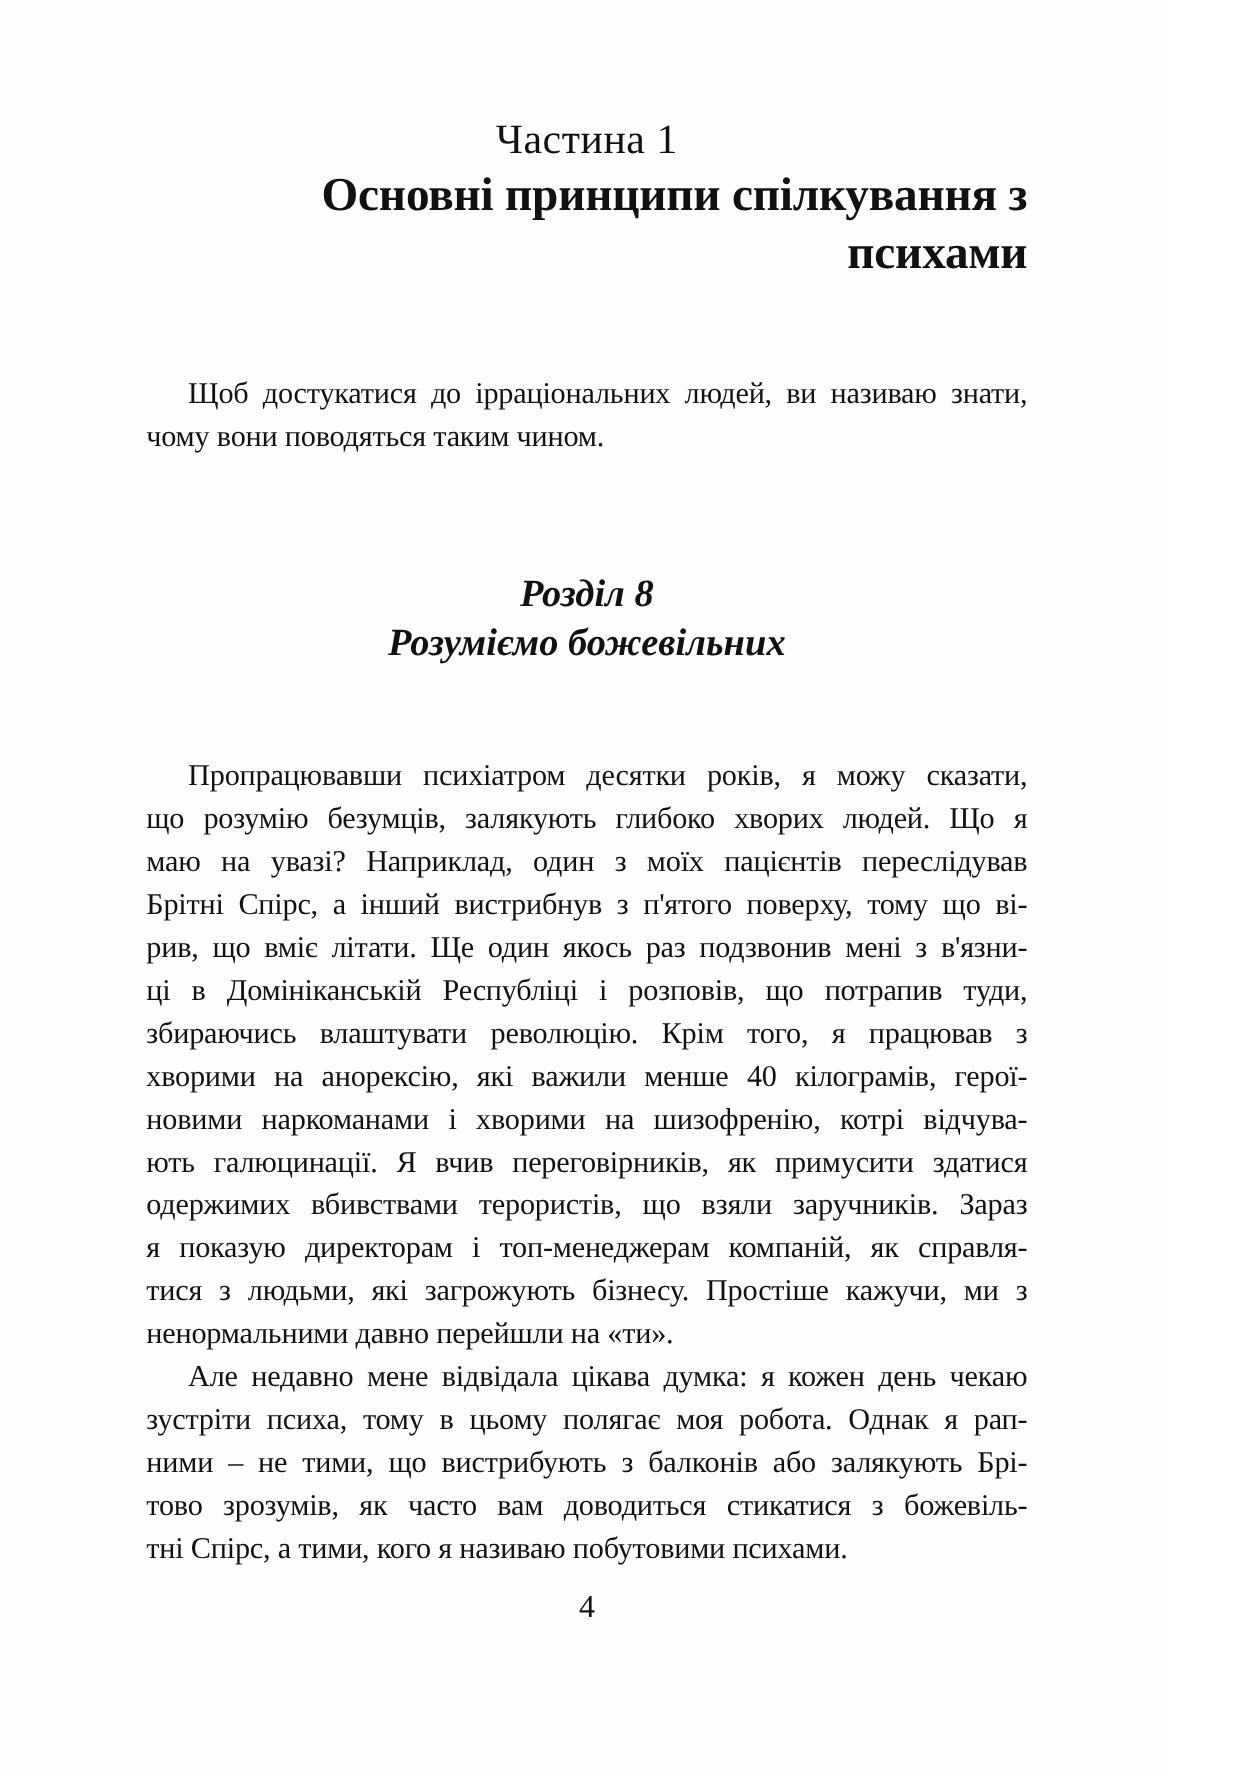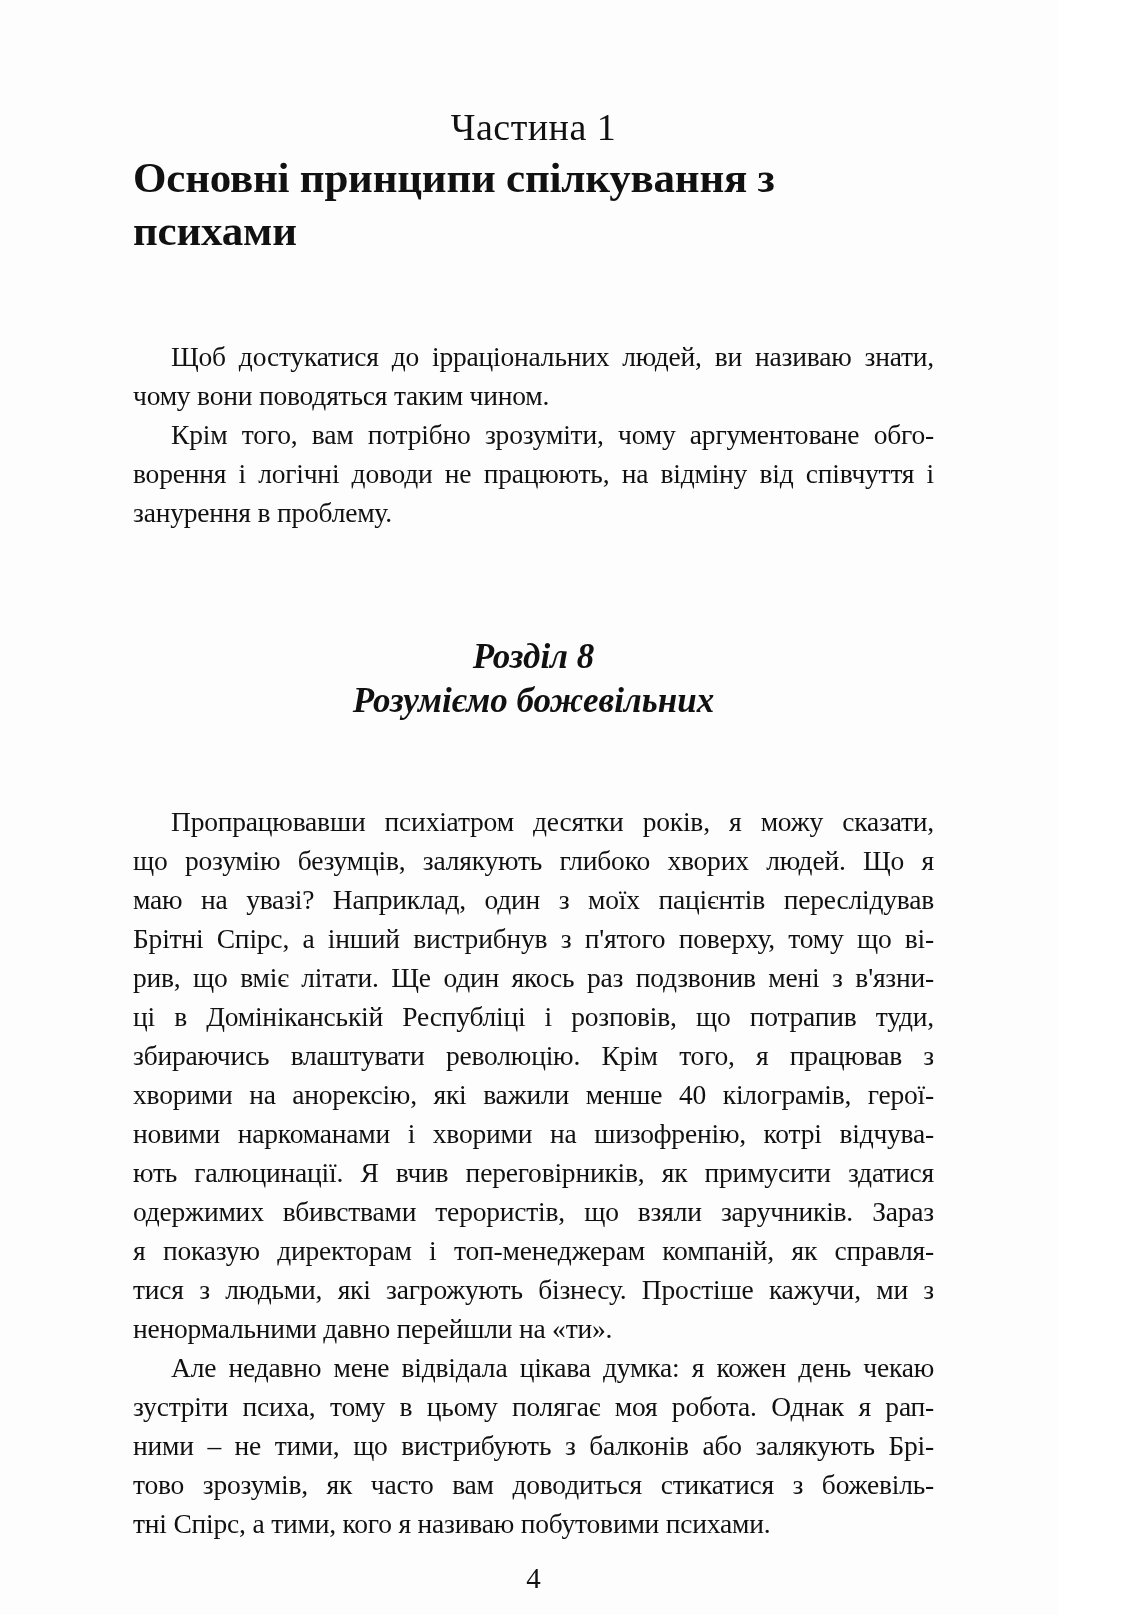--- a/index.html
+++ b/index.html
@@ -25,21 +25,21 @@
   
   .part-heading {
     margin-top: 104px;
     text-align: center;
     font-size: 38px;
     line-height: 47px;
     font-weight: 400;
     letter-spacing: 0.5px;
   }
   .part-title {
-    text-align: left;
+    text-align: right;
     font-size: 43px;
     line-height: 53px;
     font-weight: 700;
     letter-spacing: -0.2px;
   }
   .chapter-block {
     margin-top: 103px;
     text-align: center;
   }
   .chapter-heading,
@@ -90,25 +90,20 @@
 
     <div class="part-heading">Частина 1</div>
 
     <div class="part-title">Основні принципи спілкування з психами</div>
 
     <div class="intro-section" id="intro-section">
         <div class="paragraph">
           <div class="line indent">Щоб достукатися до ірраціональних людей, ви називаю знати,</div>
           <div class="line last">чому вони поводяться таким чином.</div>
         </div>
-        <div class="paragraph">
-          <div class="line indent">Крім того, вам потрібно зрозуміти, чому аргументоване обго-</div>
-          <div class="line">ворення і логічні доводи не працюють, на відміну від співчуття і</div>
-          <div class="line last">занурення в проблему.</div>
-        </div>
       </div>
 
     <div class="chapter-block">
       <div class="chapter-heading">Розділ 8</div>
       <div class="chapter-title">Розуміємо божевільних</div>
     </div>
 
     <div class="body-section" id="body-section">
         <div class="paragraph">
           <div class="line indent">Пропрацювавши психіатром десятки років, я можу сказати,</div>

